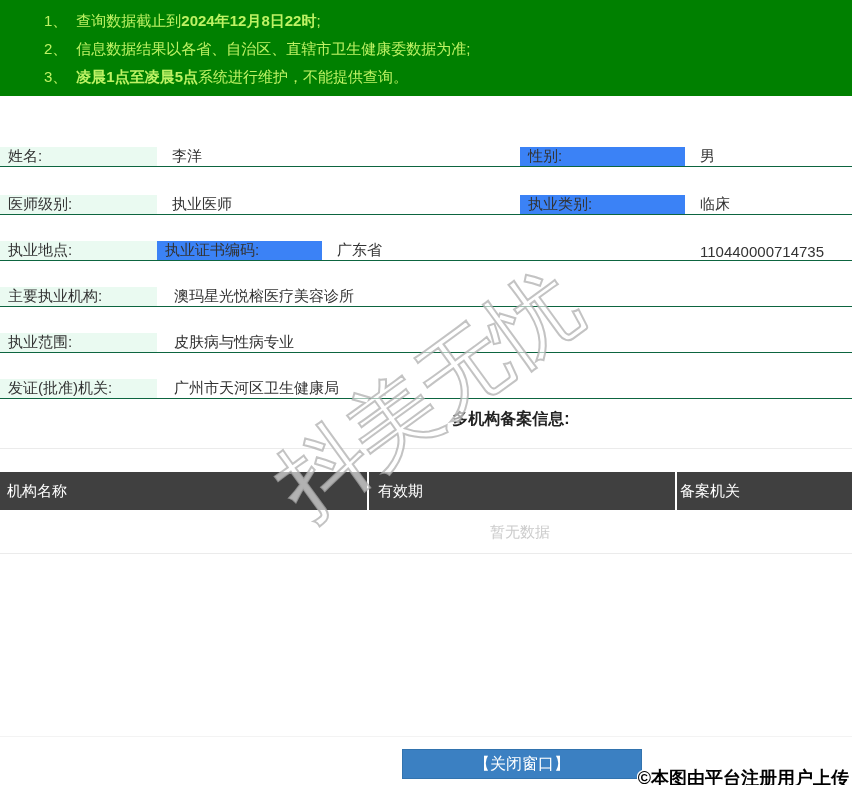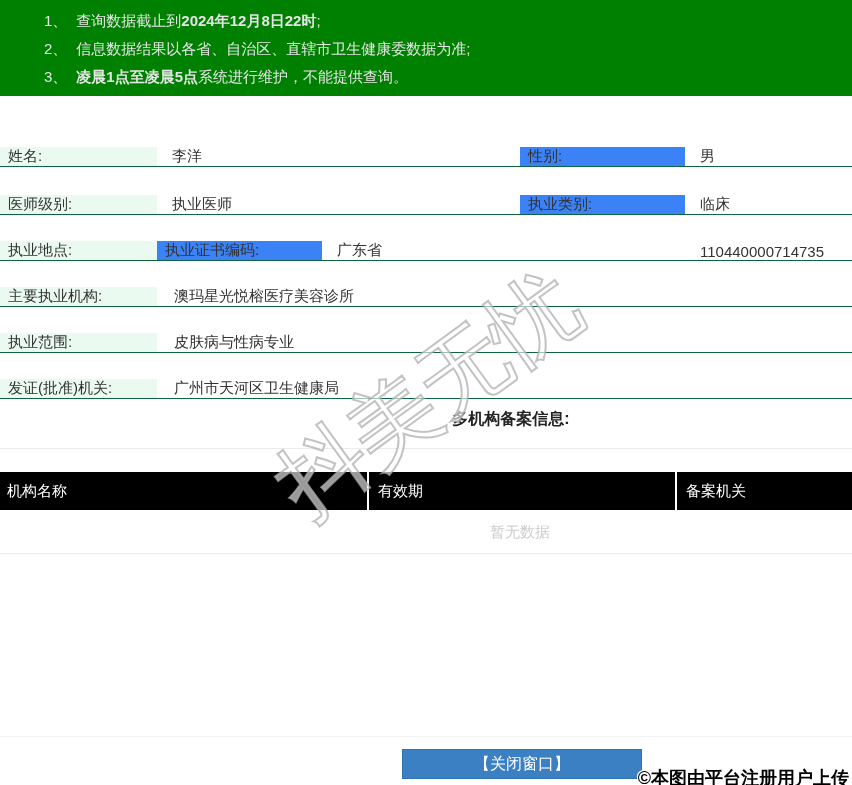--- a/index.html
+++ b/index.html
@@ -6,21 +6,21 @@
   html,body { width:852px; height:785px; }
   body {
     font-family:"Liberation Sans","DejaVu Sans",sans-serif;
     background:#ffffff; color:#333; overflow:hidden; position:relative;
   }
   .stage { position:absolute; left:0; top:0; width:852px; height:785px; }
 
   
   .notice-header {
     position:absolute; left:0; top:0; width:852px; height:96px;
-    background:#008000; color:#e5e5e5; padding:7px 0 0 44px;
+    background:#008000; color:#bef264; padding:7px 0 0 44px;
     font-size:15px;
   }
   .notice-line { height:28px; line-height:28px; white-space:nowrap; }
   .notice-num { padding-right:9px; }
   .notice-line b { font-weight:bold; }
 
   
   .info-table { position:absolute; left:0; top:119px; width:852px; }
   .info-row { display:flex; width:852px; height:46px; border-bottom:1px solid #0d6540; align-items:flex-end; }
   .info-row.r48 { height:48px; }
@@ -38,27 +38,27 @@
     line-height:26px; color:#222;
   }
   .divider-light { position:absolute; left:0; width:852px; height:1px; background:#ebebeb; }
   .d1 { top:448px; }
   .d2 { top:553px; }
   .d3 { top:736px; background:#f3f3f3; }
 
   
   .filing-header { position:absolute; left:0; top:472px; width:852px; height:38px; display:flex; }
   .fh-cell {
-    background:#000000; color:#ffffff; font-size:15px;
+    background:#404040; color:#ffffff; font-size:15px;
     display:flex; align-items:center; height:38px;
   }
   .fh-1 { width:367px; padding-left:7px; }
   .fh-gap { width:2px; background:#ffffff; }
   .fh-2 { width:306px; padding-left:9px; }
-  .fh-3 { width:175px; padding-left:9px; }
+  .fh-3 { width:175px; padding-left:3px; }
   .no-data {
     position:absolute; left:0; top:510px; width:852px; height:43px;
     line-height:43px; text-align:center; text-indent:188px;
     color:#cccccc; font-size:15px;
   }
 
   
   .close-btn {
     position:absolute; left:402px; top:749px; width:240px; height:30px;
     background:#3b80c2; border:1px solid #3273ae; border-radius:0;

